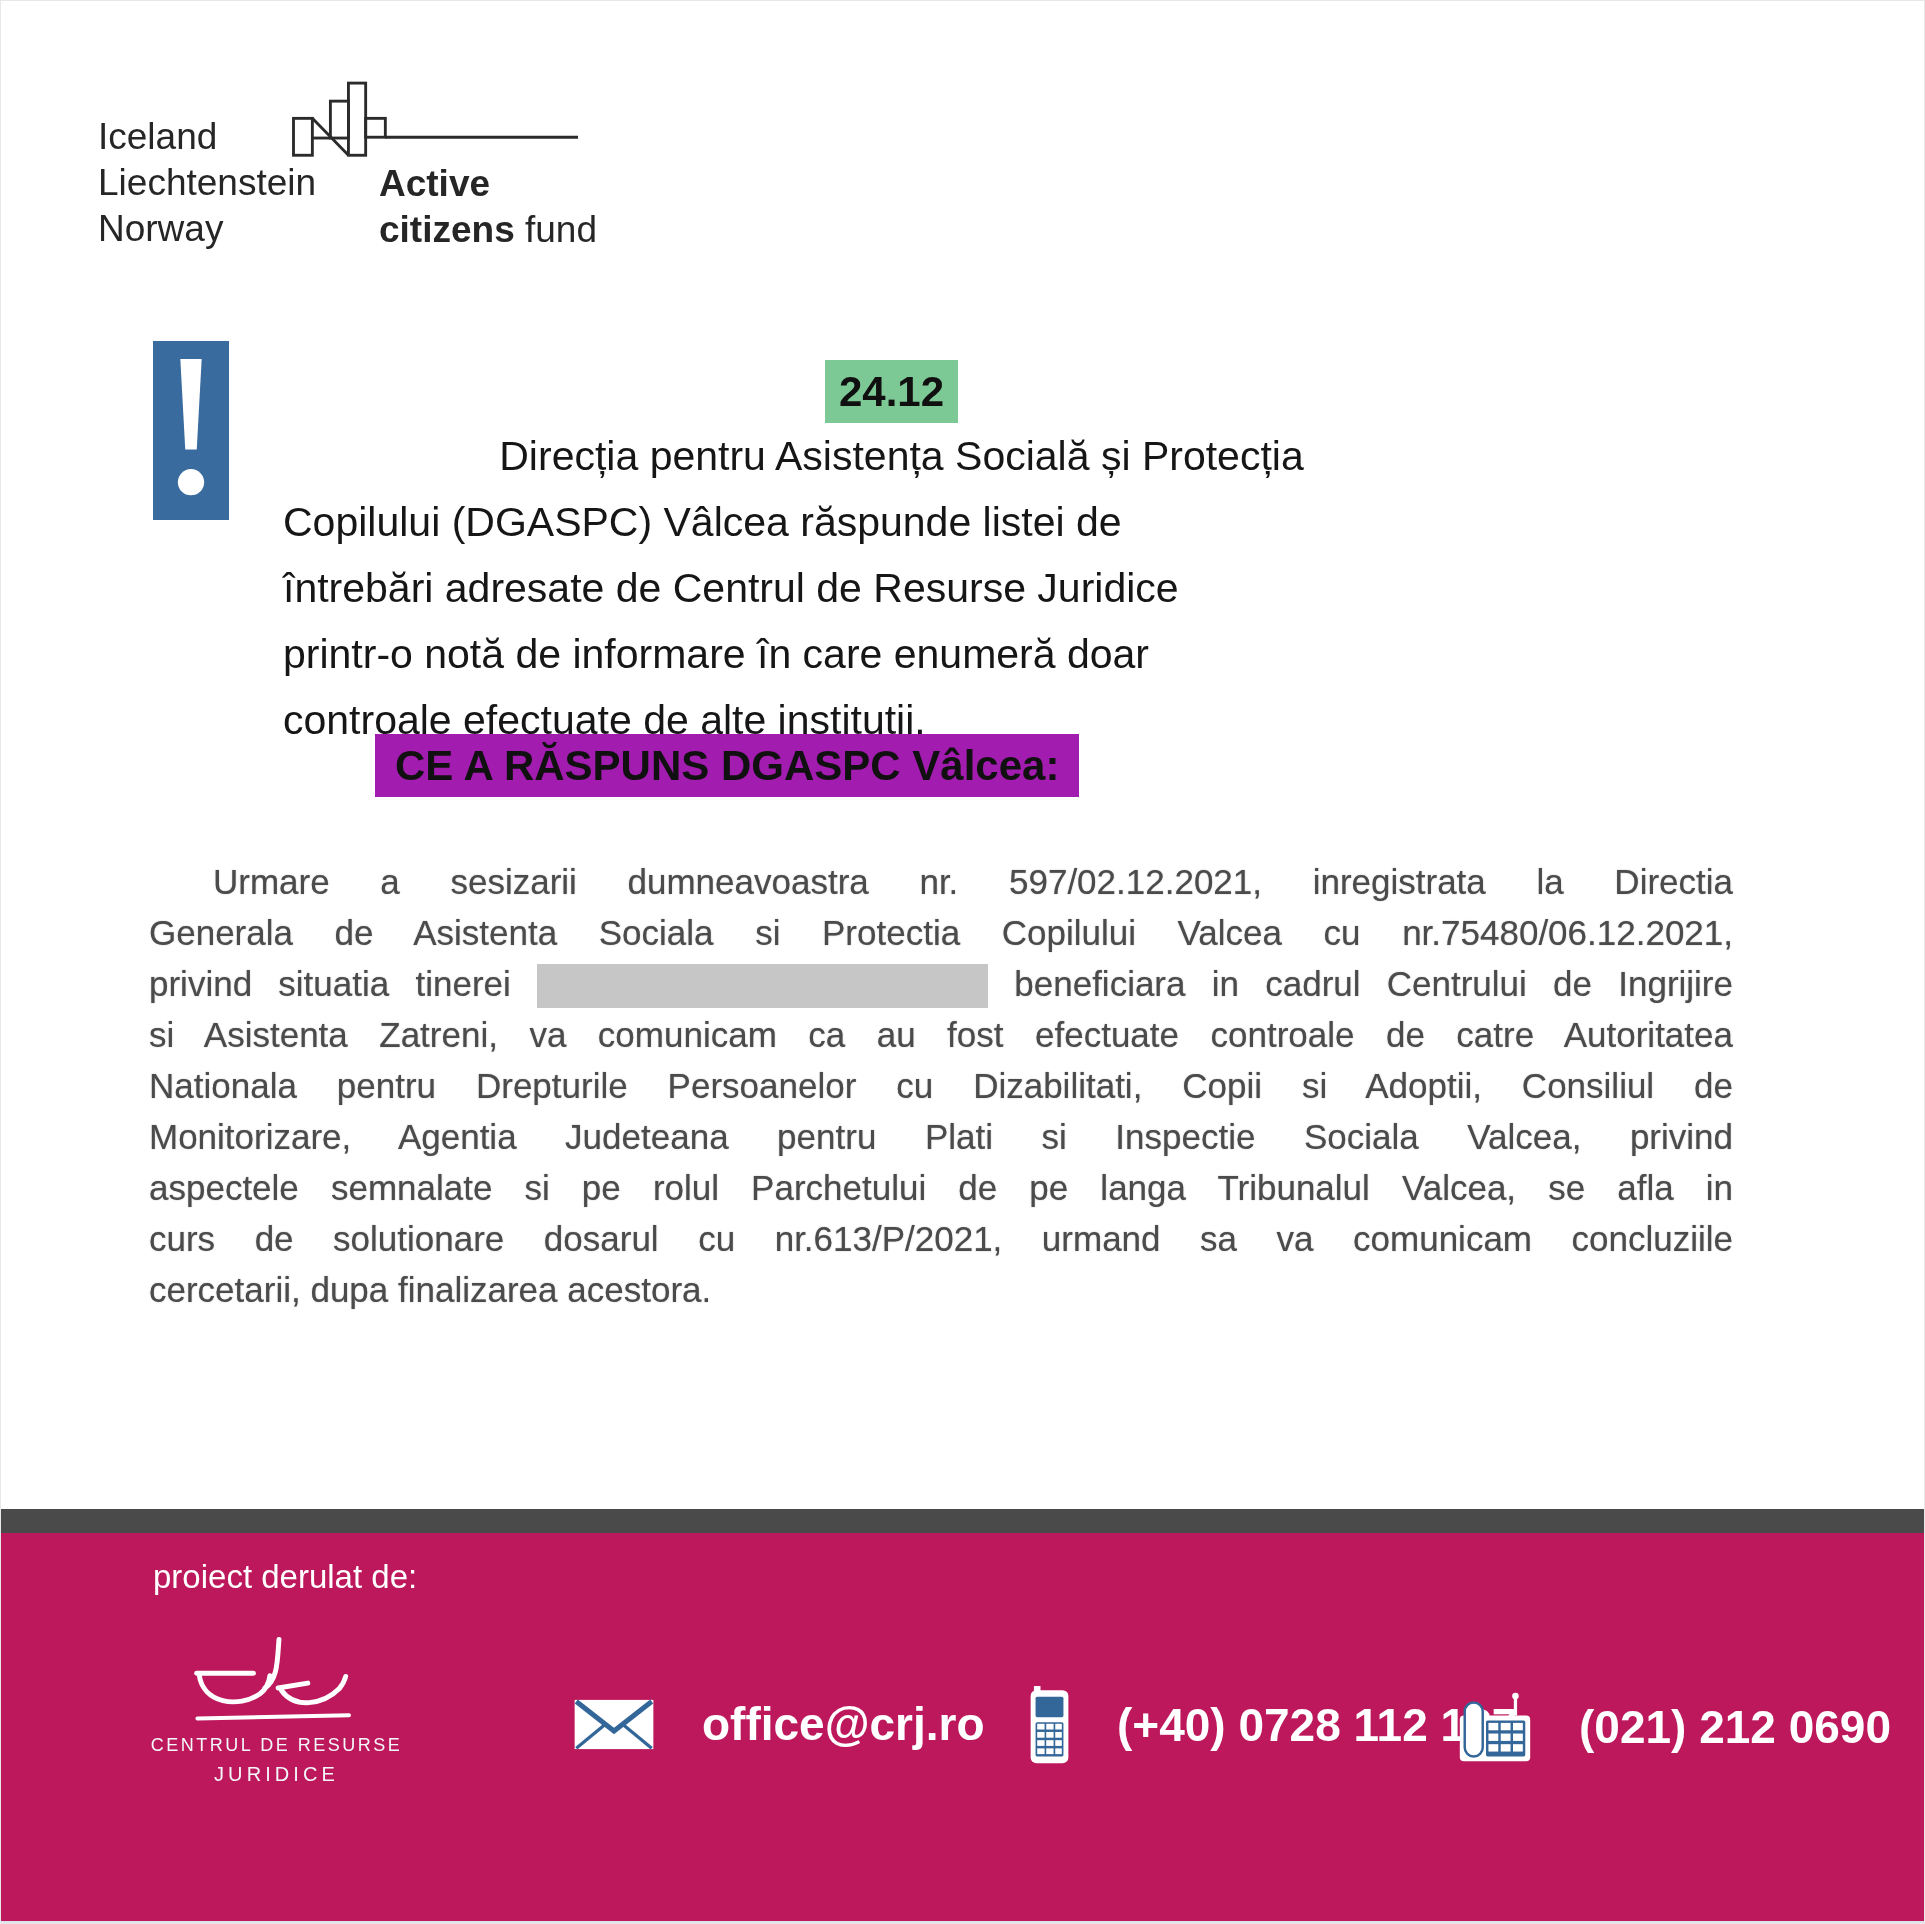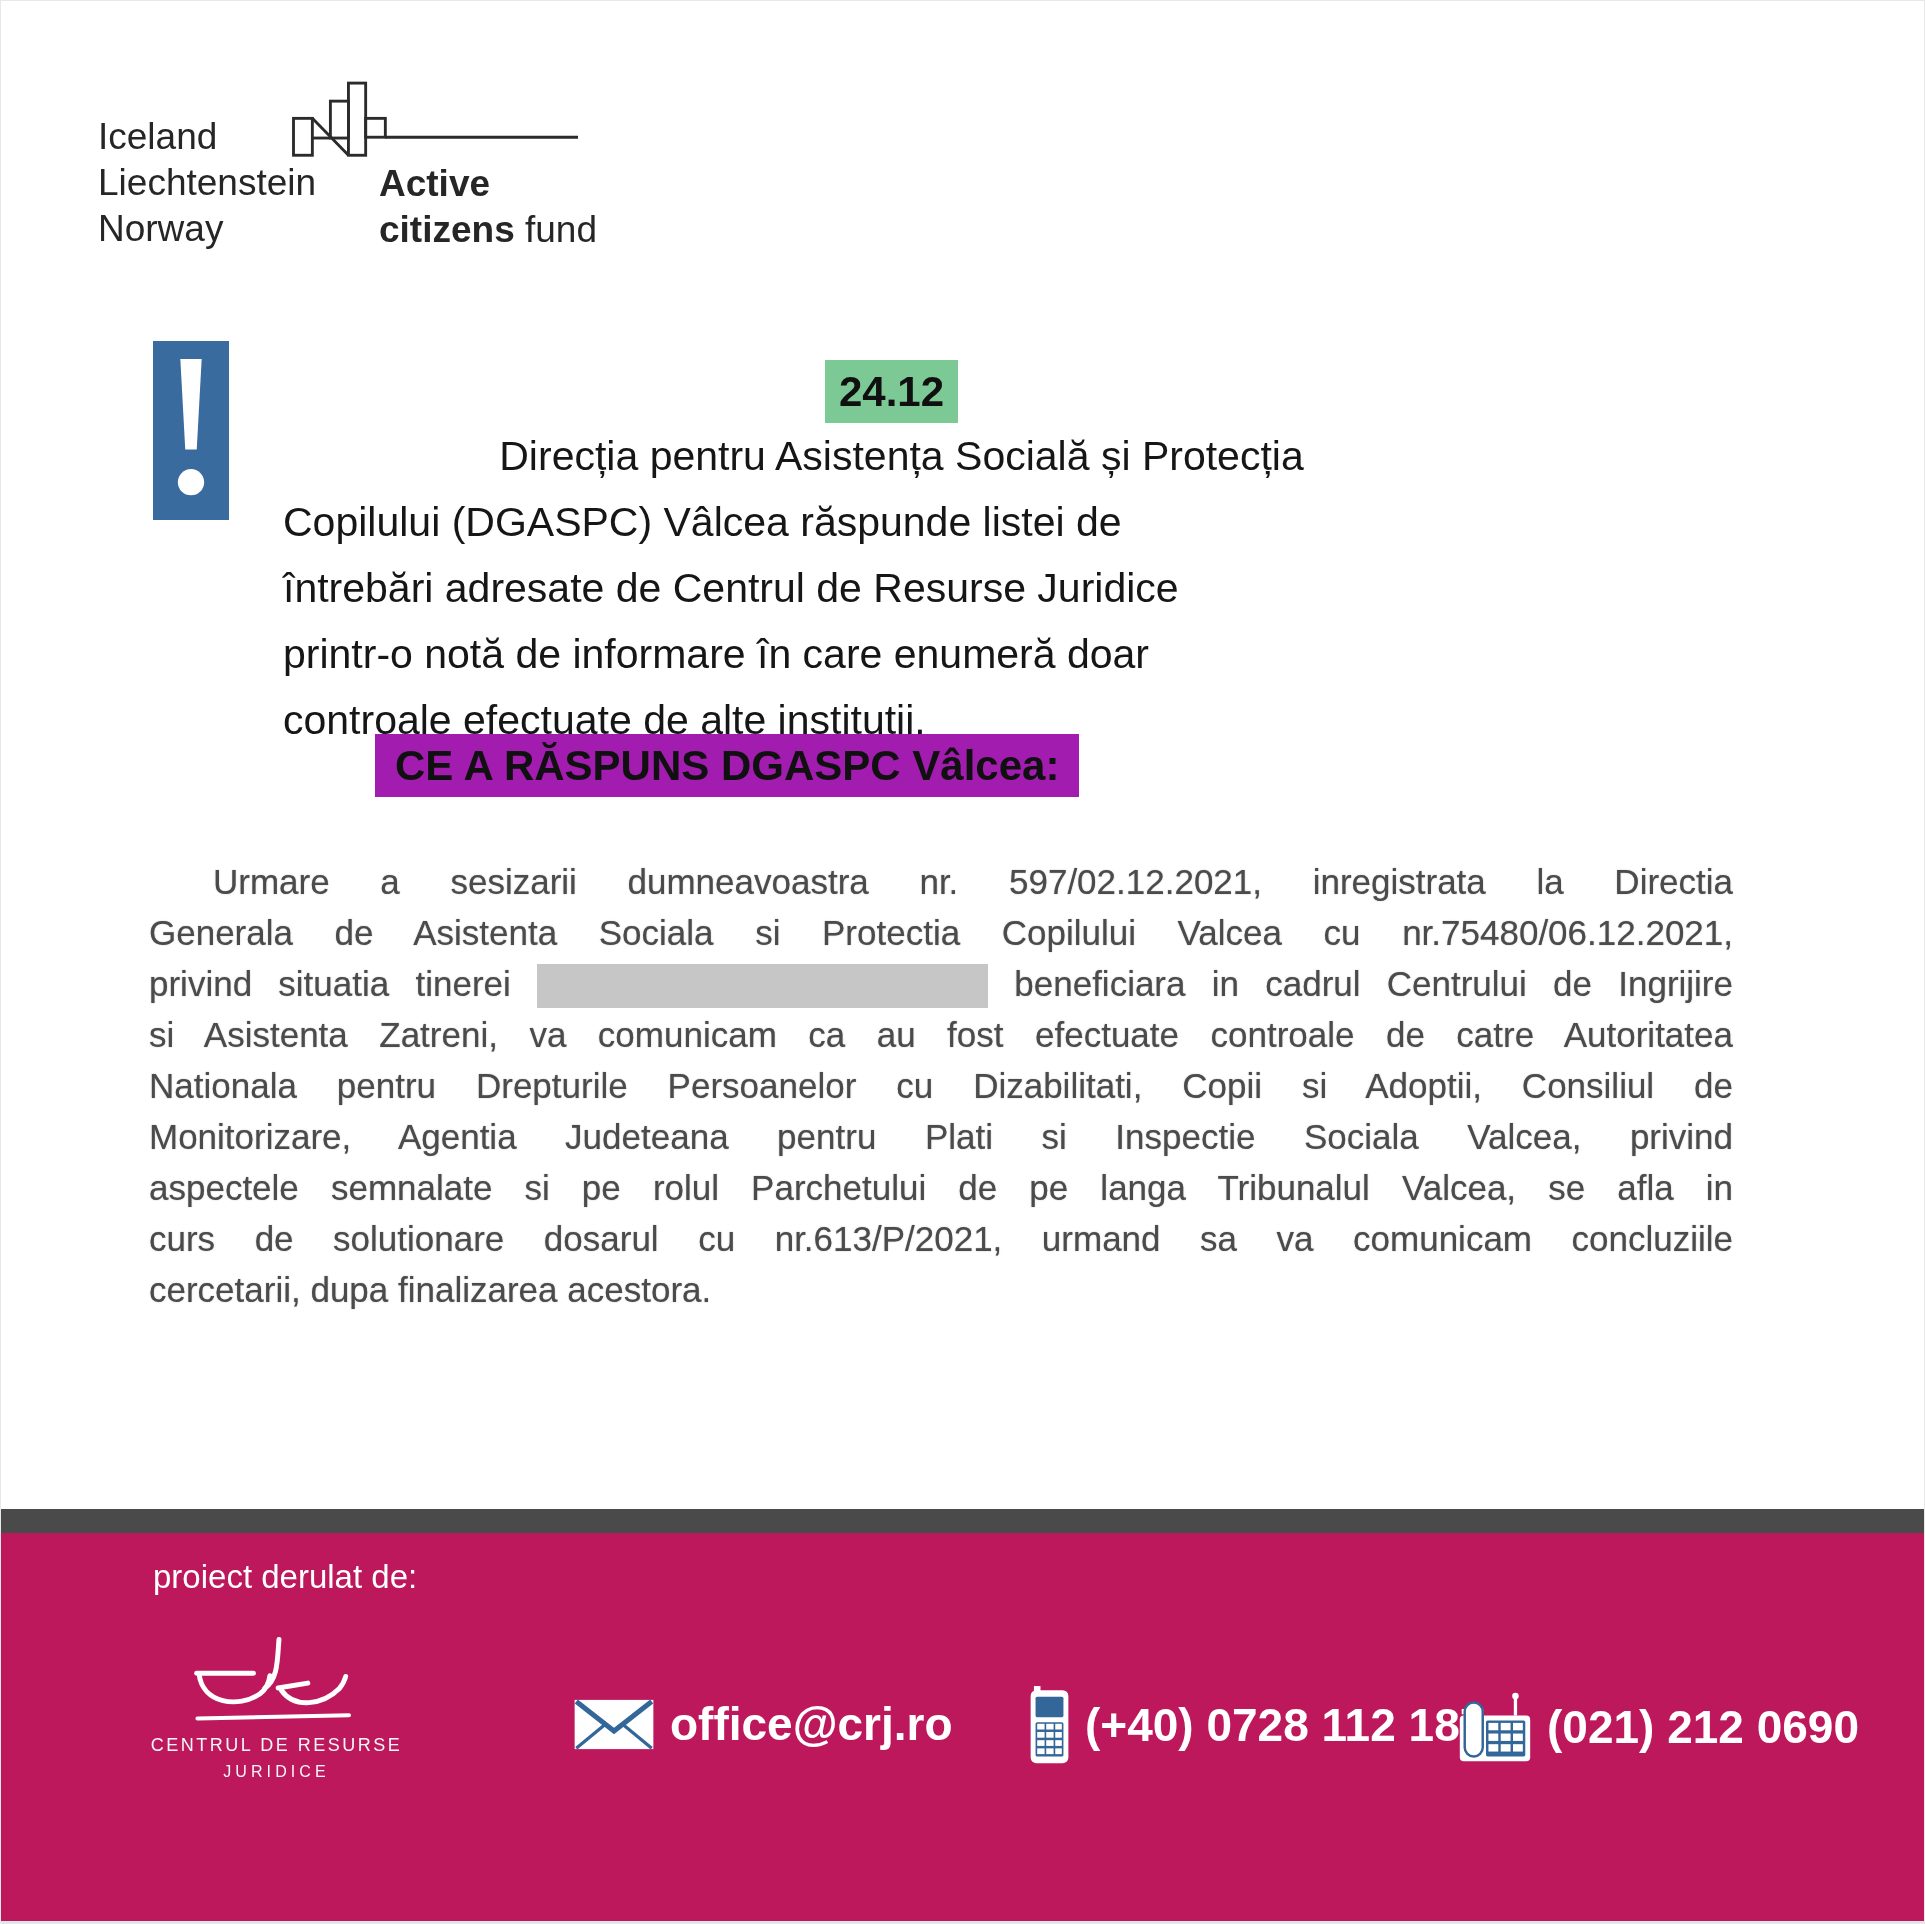--- a/index.html
+++ b/index.html
@@ -46,22 +46,22 @@
     display:inline-block;width:451px;height:44px;background:#C6C6C6;vertical-align:-11.5px;
   }
 
   
   .strip{position:absolute;left:0;top:1508px;width:1925px;height:25px;background:#4A4A4A;}
   .footer{position:absolute;left:0;top:1532px;width:1925px;height:392px;background:#be185d;color:#fff;}
   .footer::after{content:"";position:absolute;left:0;bottom:0;width:100%;height:4.1px;background:#dfe4ec;}
   .f-label{position:absolute;left:152px;top:25px;font-size:33px;color:#fff;}
   .crj{position:absolute;left:148px;top:103px;width:255px;text-align:center;}
   .crj-name1{margin-top:1px;font-size:18px;letter-spacing:2.5px;color:#f4f7fa;}
-  .crj-name2{margin-top:6.6px;font-size:16px;letter-spacing:4.1px;color:#f4f7fa;}
-  .contact{position:absolute;display:flex;align-items:center;font-weight:700;font-size:46px;white-space:nowrap;}
+  .crj-name2{margin-top:6.6px;font-size:20px;letter-spacing:4.1px;color:#f4f7fa;}
+  .contact{position:absolute;display:flex;align-items:center;font-weight:700;font-size:46px;white-space:nowrap;gap:32px;}
   .contact .txt{margin-left:15px;}
   .contact.email{left:572px;top:164px;}
   .contact.mobile{left:1028px;top:153px;}
   .contact.landline{left:1457px;top:158px;}
 </style>
 </head>
 <body>
 
 <div class="page">
 

